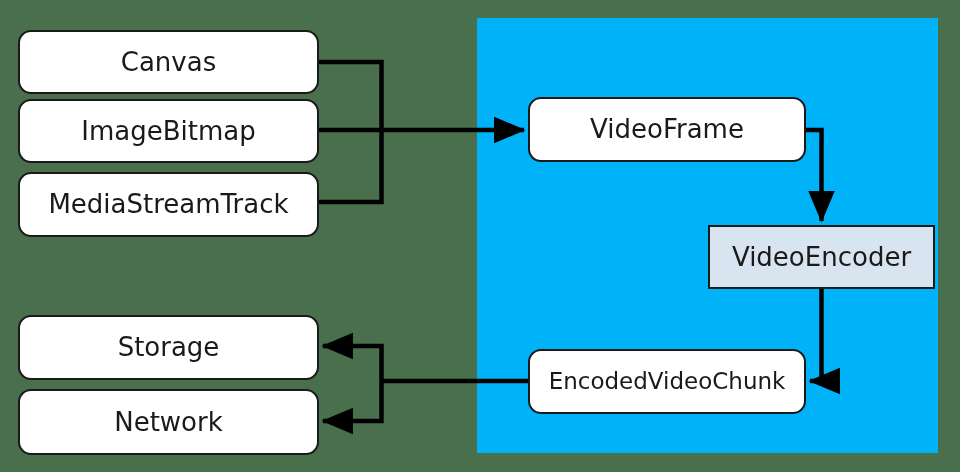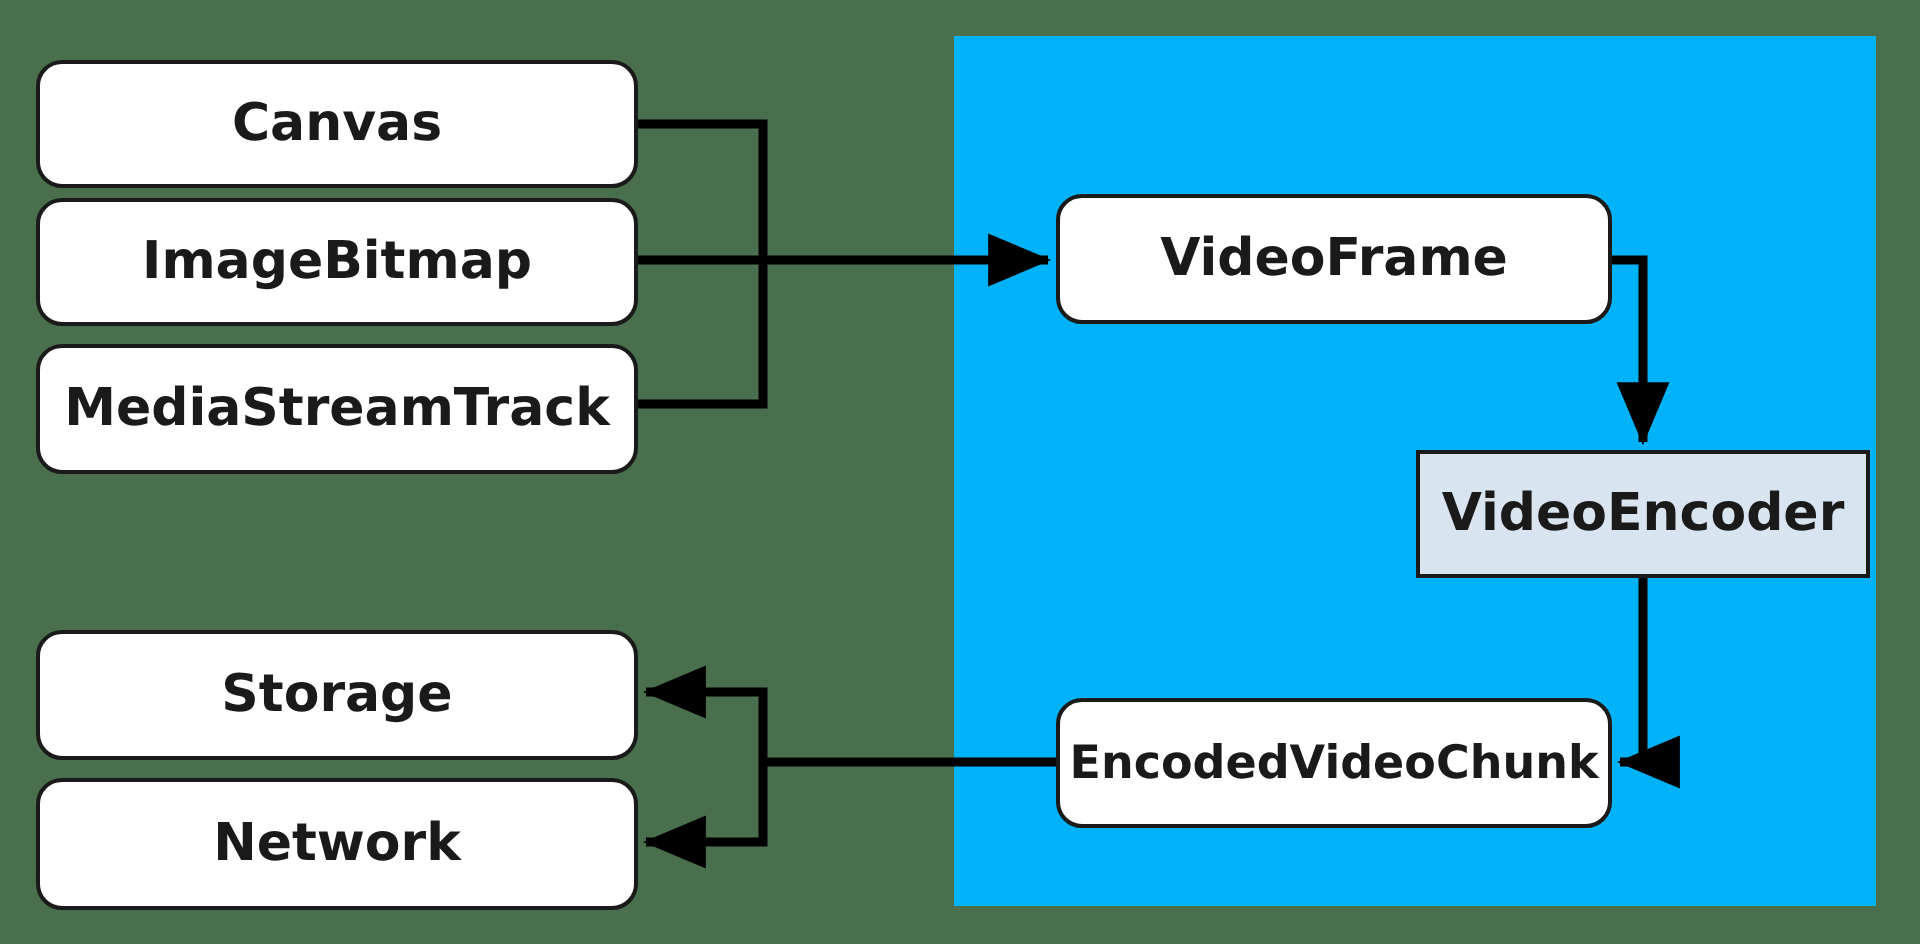--- a/index.html
+++ b/index.html
@@ -6,21 +6,20 @@
     margin: 0;
     padding: 0;
     background: #ffffff;
   }
   #stage {
     position: relative;
     width: 960px;
     height: 472px;
     overflow: hidden;
     font-family: "DejaVu Sans", sans-serif;
-    font-weight: bold;
   }
   #stage svg {
     display: block;
     width: 960px;
     height: 472px;
   }
   .node-label {
     font-family: "DejaVu Sans", sans-serif;
     font-size: 26px;
     fill: #1a1a1a;

